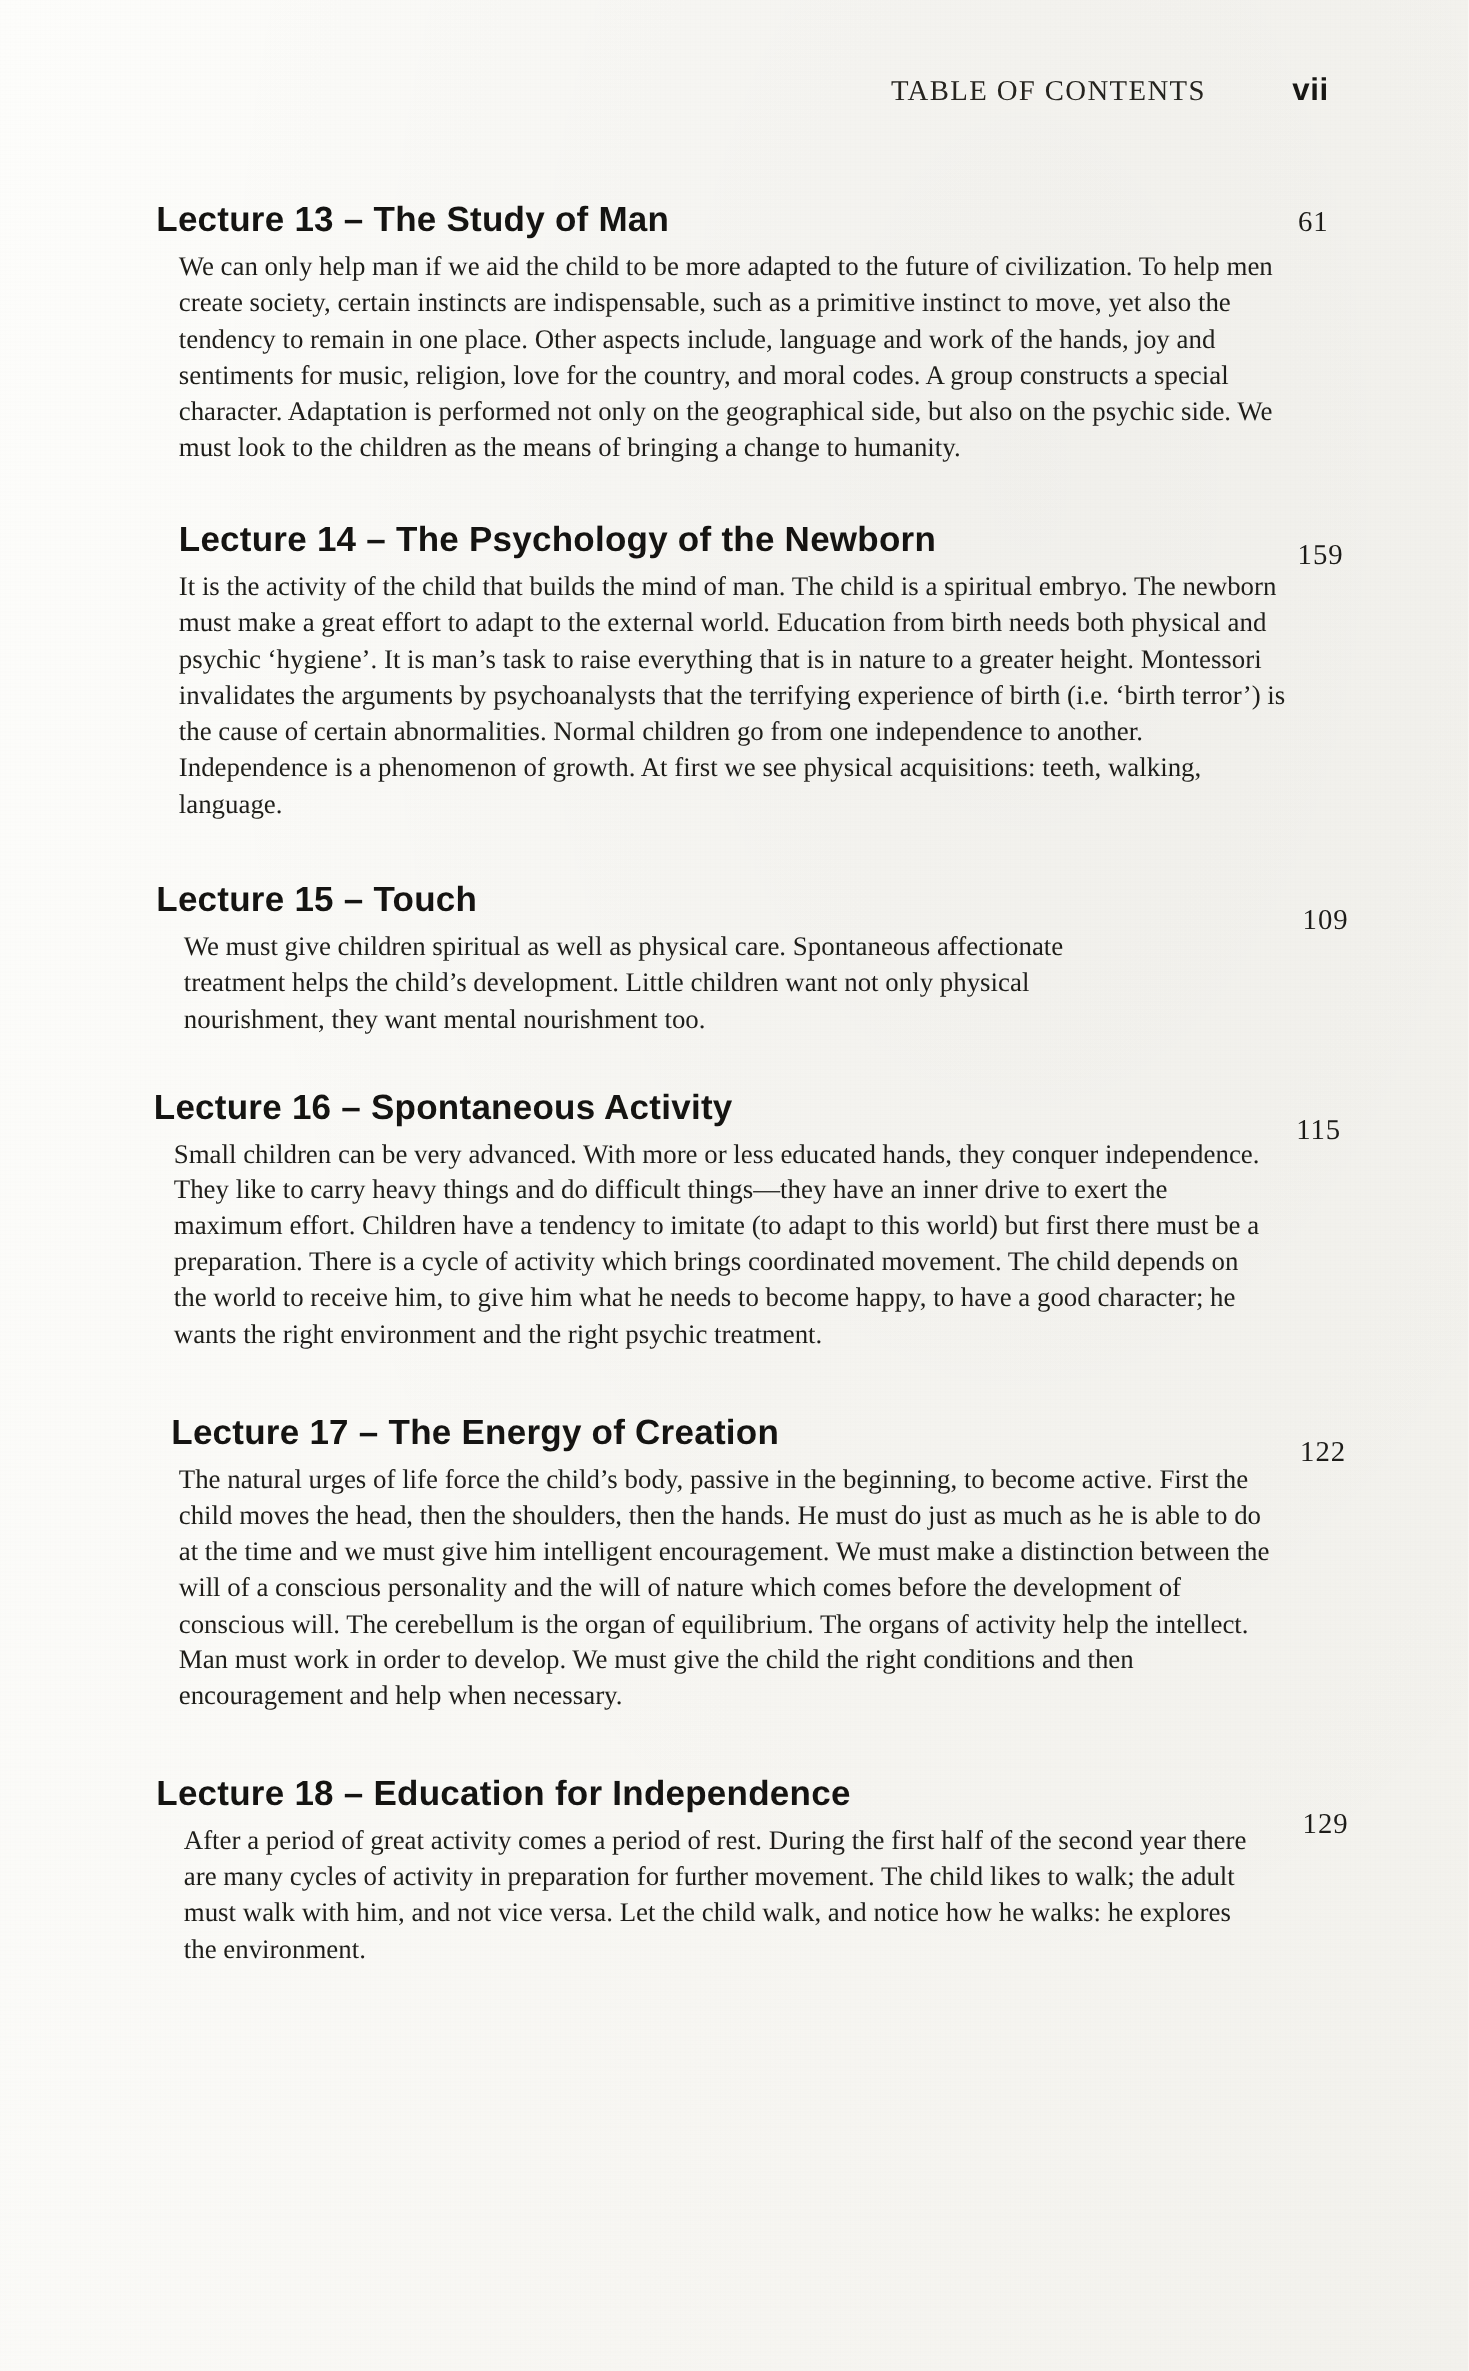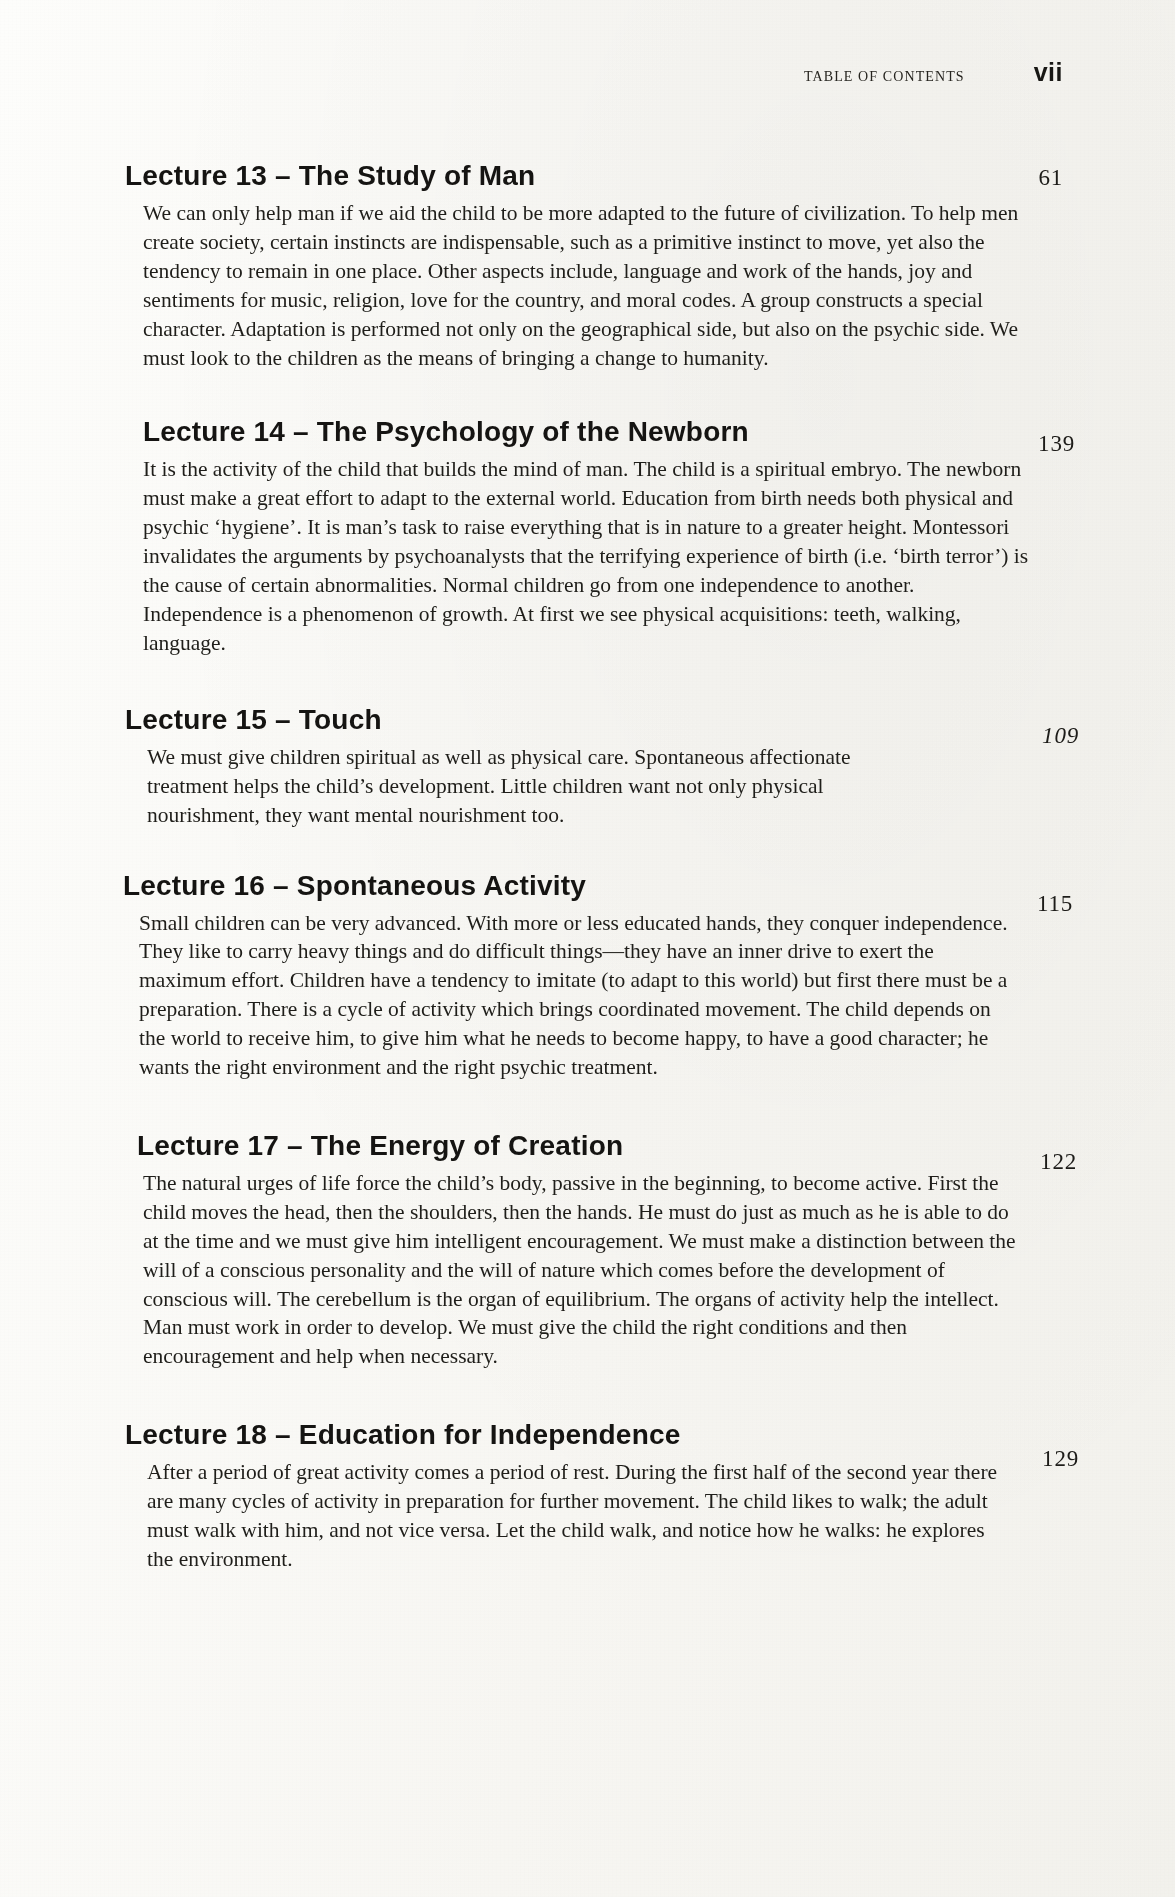--- a/index.html
+++ b/index.html
@@ -42,21 +42,21 @@
   .running-head {
     position: absolute;
     top: 58px;
     right: 112px;
     display: flex;
     align-items: baseline;
     gap: 44px;
   }
   .running-head .rh-title {
     font-family: "Liberation Serif", serif;
-    font-size: 14px;
+    font-size: 23px;
     letter-spacing: 1.1px;
     color: #26241f;
   }
   .running-head .rh-folio {
     font-family: "Liberation Sans", sans-serif;
     font-size: 25px;
     font-weight: 700;
     color: #181714;
     letter-spacing: .5px;
     margin-left: 25px;
@@ -111,21 +111,21 @@
 
   .e0 .entry-title { margin-left: 0px; }
   .e1 .entry-title { margin-left: 18px; }
   .e2 .entry-title { margin-left: 0px; }
   .e3 .entry-title { margin-left: -2px; }
   .e4 .entry-title { margin-left: 12px; }
   .e5 .entry-title { margin-left: 0px; }
 
   .e0 .entry-page { margin-right: 2px; }
   .e1 .entry-page { margin-right: -10px; position: relative; top: 10px; }
-  .e2 .entry-page { margin-right: -14px; position: relative; top: 14px; font-style: italic; }
+  .e2 .entry-page { margin-right: -14px; position: relative; top: 14px; }
   .e3 .entry-page { margin-right: -8px; position: relative; top: 16px; }
   .e4 .entry-page { margin-right: -12px; position: relative; top: 14px; }
   .e5 .entry-page { margin-right: -14px; position: relative; top: 22px; }
 
   .entry.e1 { margin-top: 44px; }
   .entry.e2 { margin-top: 46px; }
   .entry.e3 { margin-top: 40px; }
   .entry.e4 { margin-top: 48px; }
   .entry.e5 { margin-top: 48px; }
 </style>
@@ -148,21 +148,21 @@
         <div class="entry-head">
           <span class="entry-title">Lecture 13 – The Study of Man</span>
           <span class="entry-page">61</span>
         </div>
         <div class="entry-desc">We can only help man if we aid the child to be more adapted to the future of civilization. To help men create society, certain instincts are indispensable, such as a primitive instinct to move, yet also the tendency to remain in one place. Other aspects include, language and work of the hands, joy and sentiments for music, religion, love for the country, and moral codes. A group constructs a special character. Adaptation is performed not only on the geographical side, but also on the psychic side. We must look to the children as the means of bringing a change to humanity.</div>
       </div>
 
       <div class="entry e1">
         <div class="entry-head">
           <span class="entry-title">Lecture 14 – The Psychology of the Newborn</span>
-          <span class="entry-page">139</span>
+          <span class="entry-page">159</span>
         </div>
         <div class="entry-desc">It is the activity of the child that builds the mind of man. The child is a spiritual embryo. The newborn must make a great effort to adapt to the external world. Education from birth needs both physical and psychic ‘hygiene’. It is man’s task to raise everything that is in nature to a greater height. Montessori invalidates the arguments by psychoanalysts that the terrifying experience of birth (i.e. ‘birth terror’) is the cause of certain abnormalities. Normal children go from one independence to another. Independence is a phenomenon of growth. At first we see physical acquisitions:  teeth, walking, language.</div>
       </div>
 
       <div class="entry e2">
         <div class="entry-head">
           <span class="entry-title">Lecture 15 – Touch</span>
           <span class="entry-page">109</span>
         </div>
         <div class="entry-desc">We must give children spiritual as well as physical care. Spontaneous affectionate treatment helps the child’s development. Little children want not only physical nourishment, they want mental nourishment too.</div>

